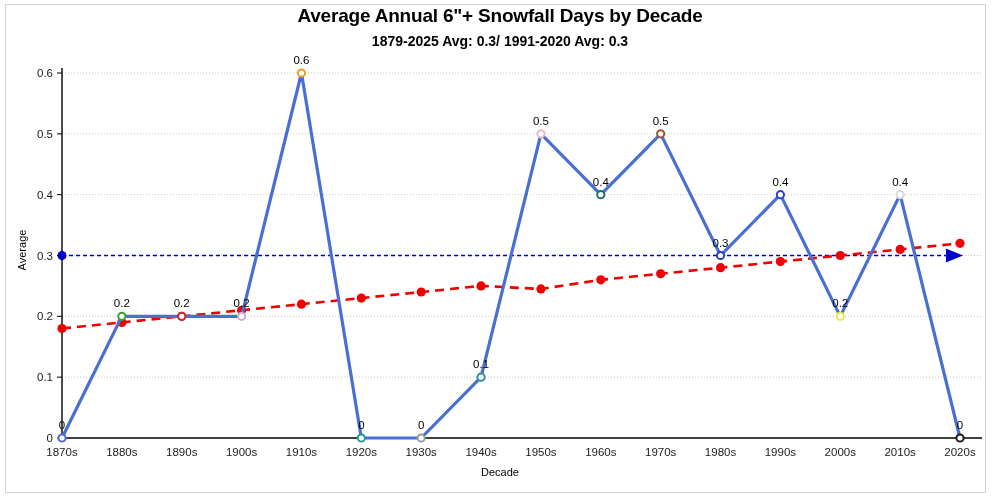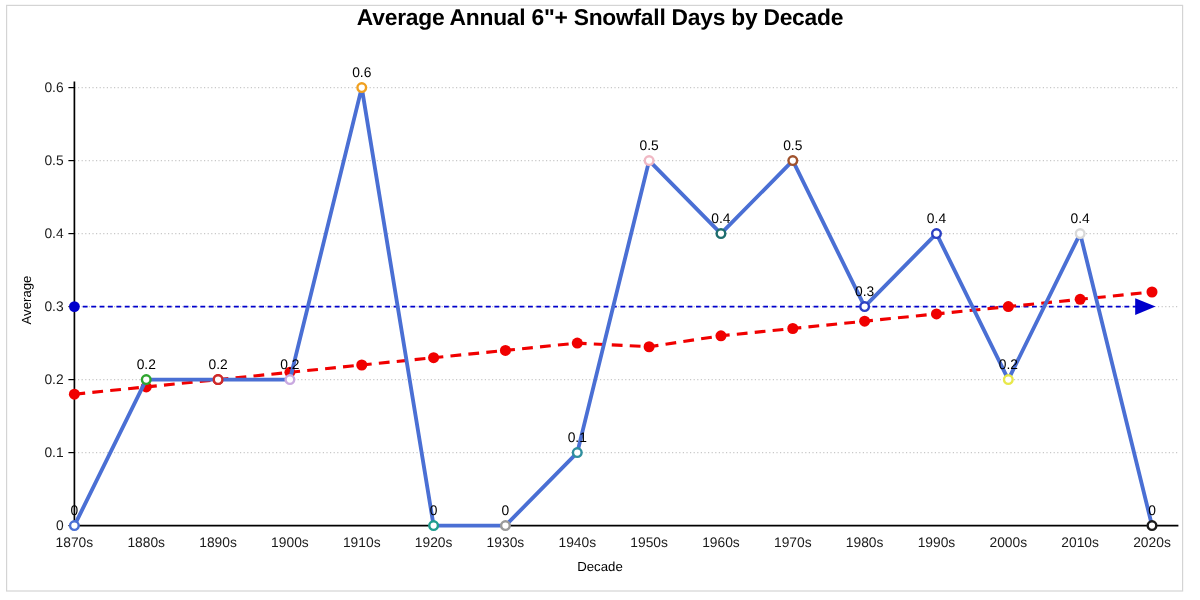--- a/index.html
+++ b/index.html
@@ -70,20 +70,21 @@
     fill: #000000;
   }
 </style>
 </head>
 <body>
 
 <div id="chart-root">
   <div id="chart-frame"></div>
 
   <div id="chart-title">Average Annual 6"+ Snowfall Days by Decade</div>
+  <div id="chart-subtitle">1879-2025 Avg: 0.3/ 1991-2020 Avg: 0.3</div>
 
   <svg id="plot-svg" width="1000" height="500">
     <g id="gridlines">
         <line x1="62" x2="982" y1="377.1666666666667" y2="377.1666666666667" stroke="#c8c8c8" stroke-width="1" stroke-dasharray="1,2"></line>
         <line x1="62" x2="982" y1="316.3333333333333" y2="316.3333333333333" stroke="#c8c8c8" stroke-width="1" stroke-dasharray="1,2"></line>
         <line x1="62" x2="982" y1="255.5" y2="255.5" stroke="#c8c8c8" stroke-width="1" stroke-dasharray="1,2"></line>
         <line x1="62" x2="982" y1="194.66666666666666" y2="194.66666666666666" stroke="#c8c8c8" stroke-width="1" stroke-dasharray="1,2"></line>
         <line x1="62" x2="982" y1="133.83333333333331" y2="133.83333333333331" stroke="#c8c8c8" stroke-width="1" stroke-dasharray="1,2"></line>
         <line x1="62" x2="982" y1="73" y2="73" stroke="#c8c8c8" stroke-width="1" stroke-dasharray="1,2"></line>
       </g>

